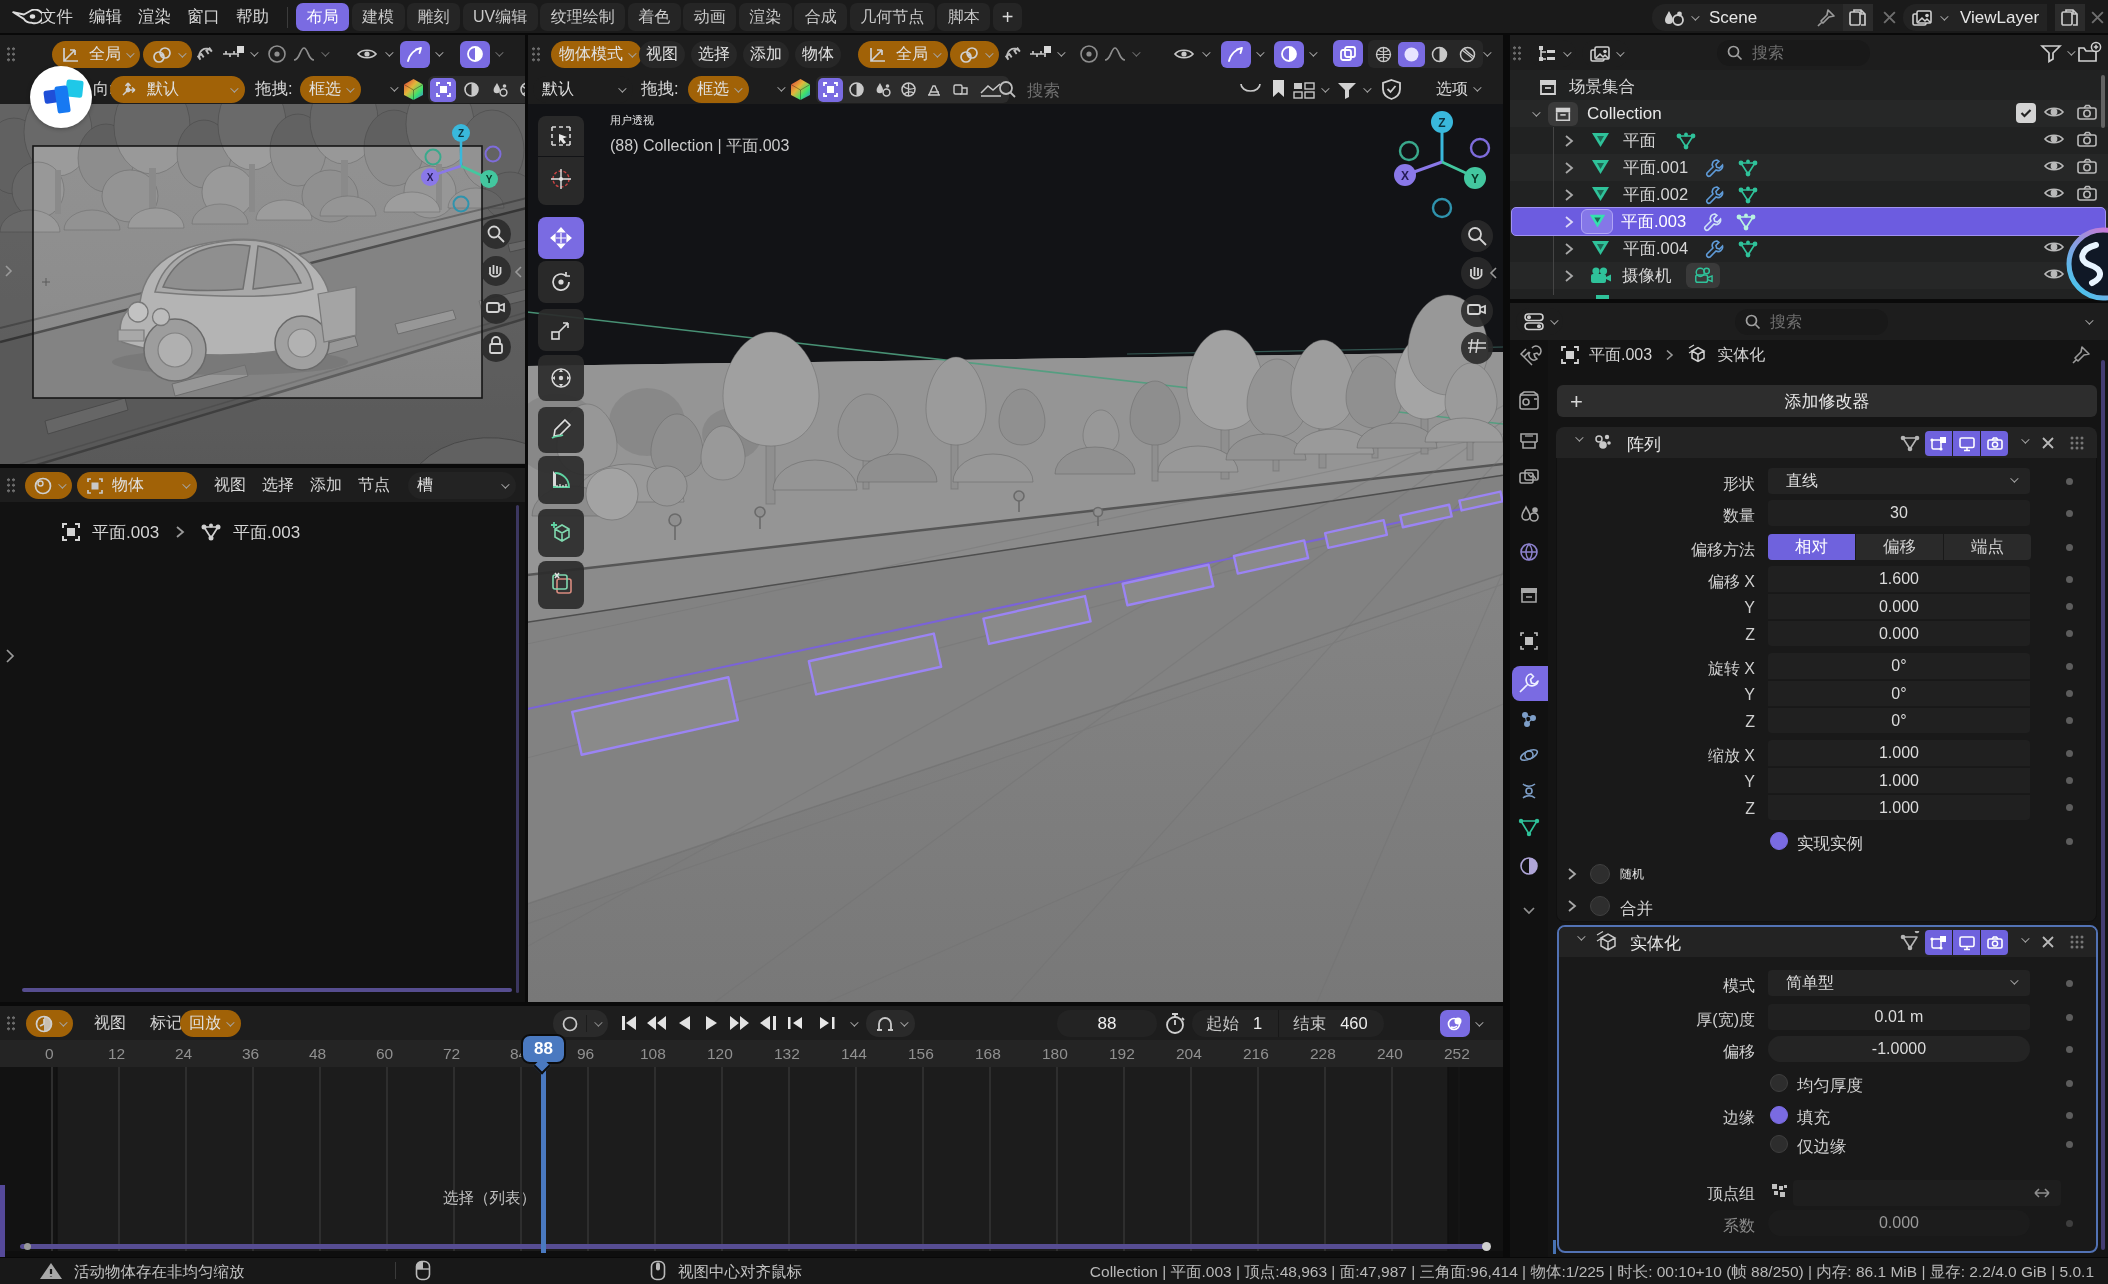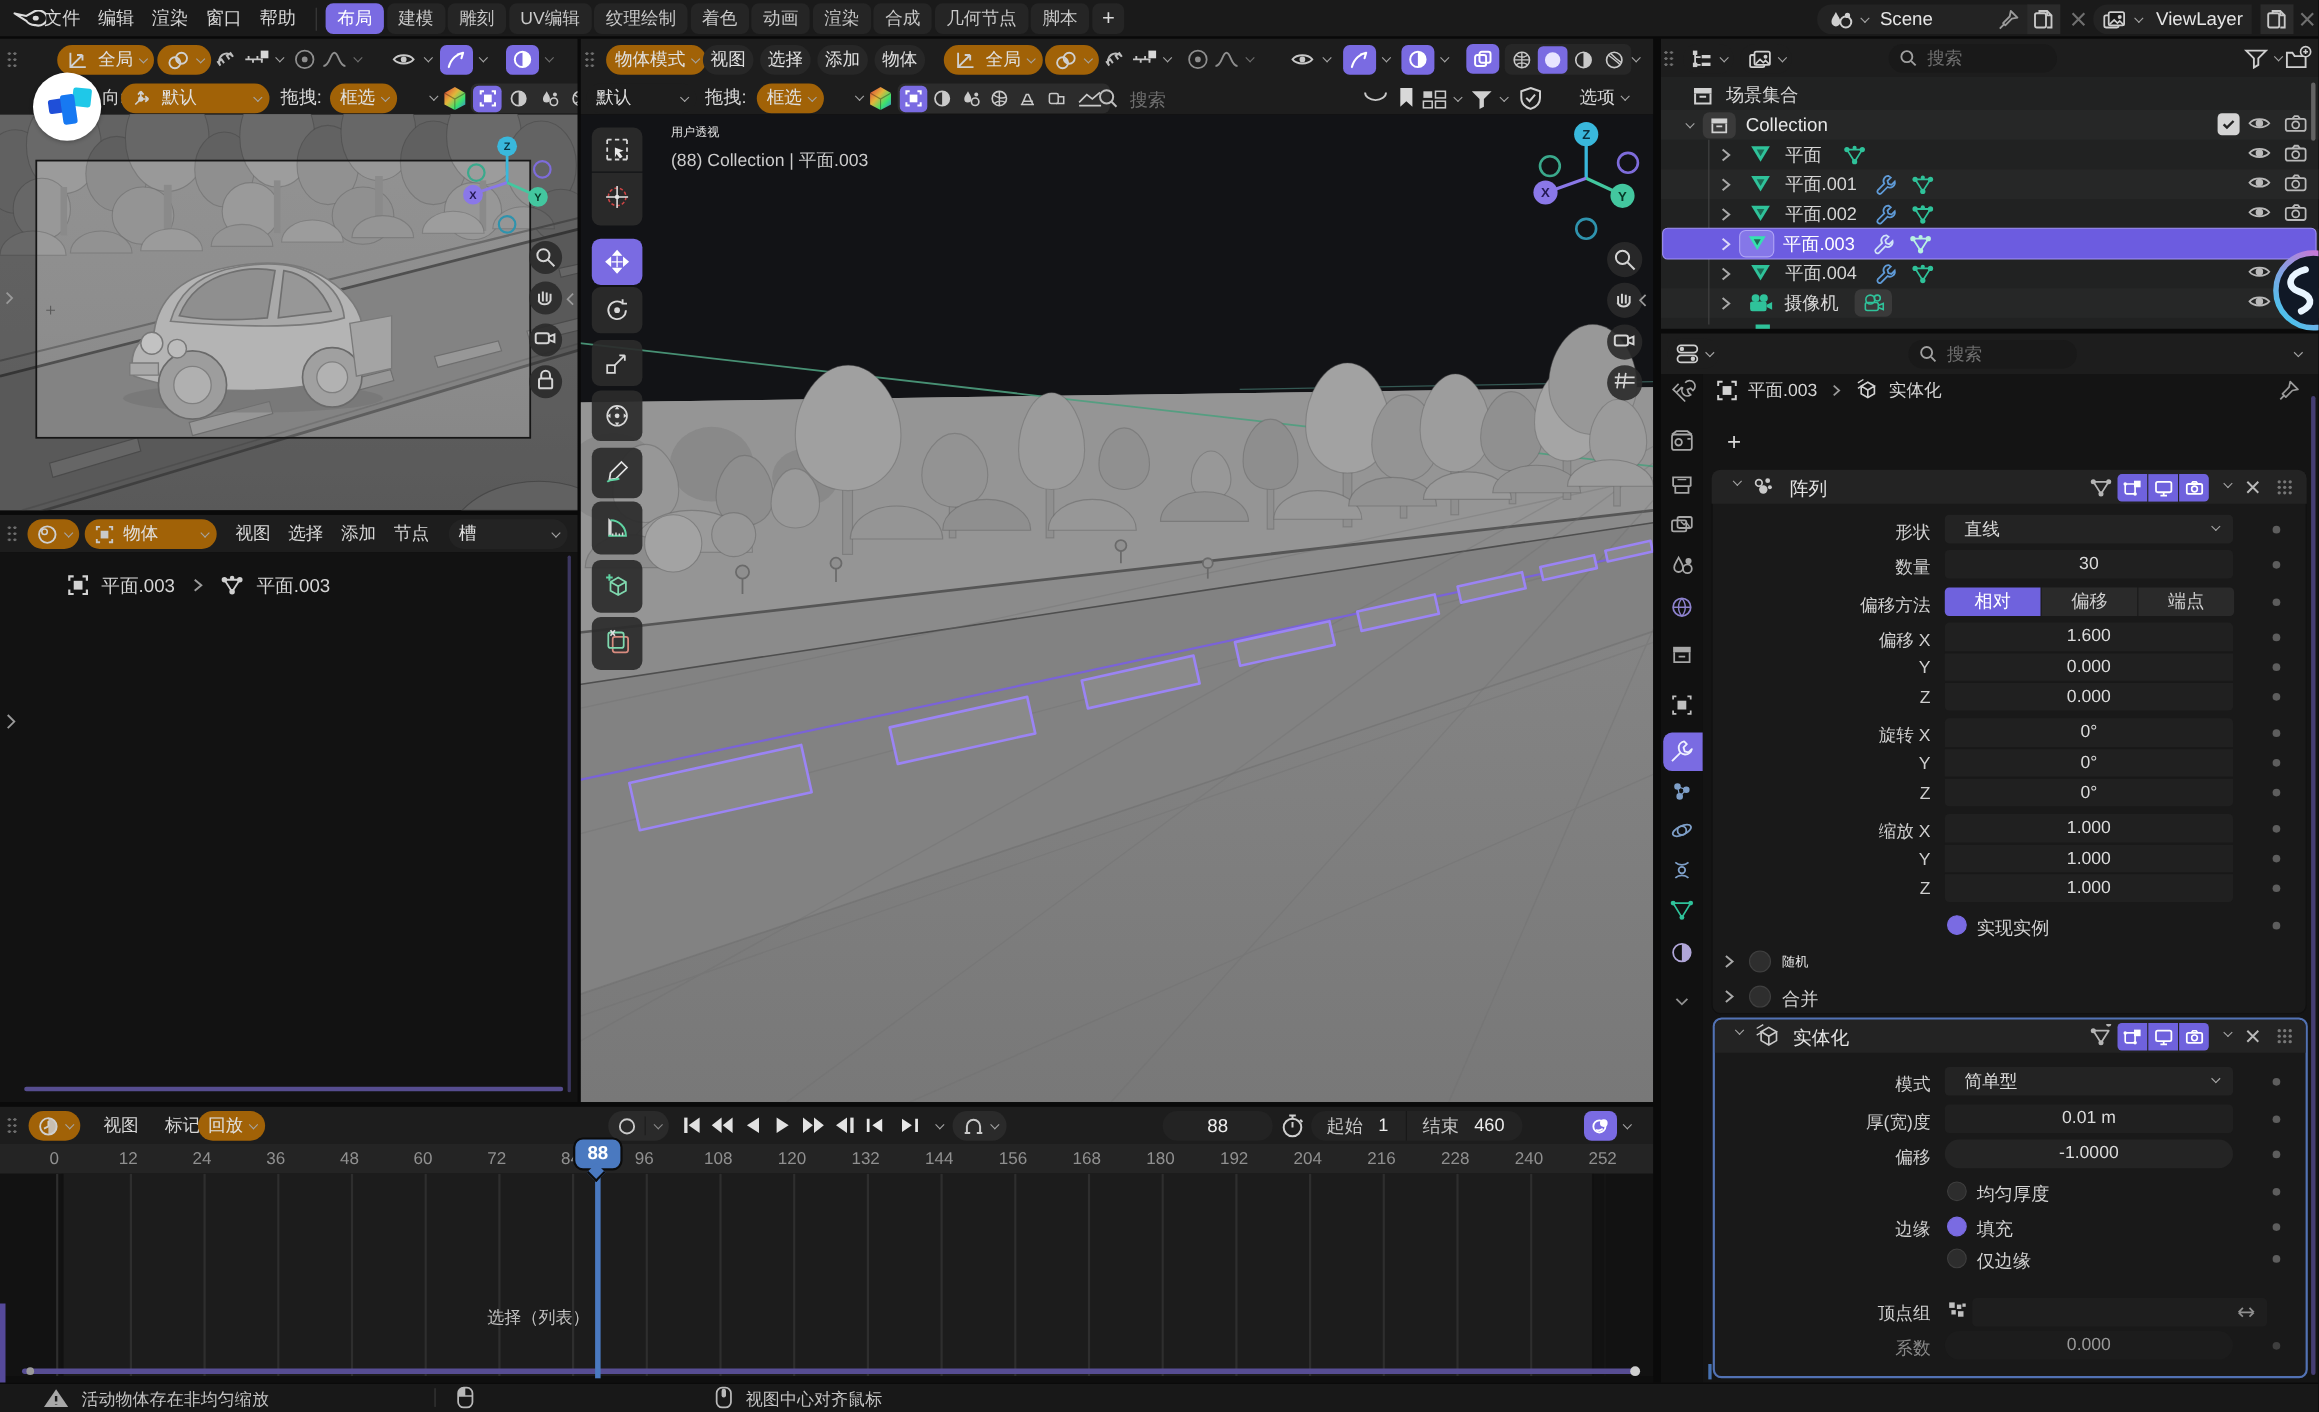--- a/index.html
+++ b/index.html
@@ -1331,20 +1331,21 @@
  <svg width="22" height="22" viewBox="0 0 22 22" style="margin-left:12px;">
         <path d="M6 7 l6 -3.5 6 3.5 -6 3.5 Z M6 7 v7 l6 3.5 6 -3.5 V7 M12 10.5 V18" fill="none" stroke="#d2d2d2" stroke-width="1.5"></path>
         <path d="M3 4 l5 -3 M3 9 l5 -3" stroke="#d2d2d2" stroke-width="1.3"></path>
       </svg>
  <span style="font-size:16px;color:#d5d5d5;margin-left:9px;">实体化</span>
 </div>
 <svg class="abs" style="left:2070px;top:344px;" width="22" height="22" viewBox="0 0 22 22">
       <path d="M12 3 l7 7 -5 1 -6 6 -3 -3 6 -6 Z M7 15 l-4 4" fill="none" stroke="#9b9b9b" stroke-width="1.6" stroke-linejoin="round"></path>
     </svg>
 
+<div class="abs" style="left:1557px;top:385px;width:540px;height:32px;background:#2d2d2d;border-radius:6px;display:flex;align-items:center;justify-content:center;color:#e6e6e6;font-size:17px;">添加修改器</div>
 <div class="abs" style="left:1570px;top:389px;font-size:22px;color:#d8d8d8;">+</div>
 
 <div class="abs" style="left:1556px;top:427px;width:541px;height:495px;background:#191919;border-radius:8px;border:1px solid #101010;"></div>
 <div class="abs" style="left:1556px;top:427px;width:541px;height:31px;background:#232323;border-radius:8px 8px 0 0;"></div>
 <span class="abs chvs" style="left:1570px;top:436px;"></span>
 <svg class="abs" style="left:1592px;top:431px;" width="24" height="22" viewBox="0 0 24 22">
       <circle cx="7" cy="8" r="3" fill="none" stroke="#c9c9c9" stroke-width="1.5"></circle>
       <circle cx="15" cy="6" r="2.2" fill="#c9c9c9"></circle>
       <circle cx="11" cy="14" r="3.8" fill="#c9c9c9"></circle>
       <circle cx="17" cy="12" r="1.8" fill="#c9c9c9"></circle>
@@ -1565,20 +1566,21 @@
       <rect x="1.5" y="1.5" width="13" height="18" rx="5" fill="none" stroke="#b9b9b9" stroke-width="1.6"></rect>
       <path d="M1.5 9 h13" stroke="#b9b9b9" stroke-width="1.4"></path>
       <path d="M2 3.5 a6 5 0 0 1 6 -2 v7.5 H2 Z" fill="#b9b9b9"></path>
     </svg>
 <div class="abs" style="left:443px;top:1188px;font-size:15.5px;color:#c2c2c2;">选择（列表）</div>
 <svg class="abs" style="left:650px;top:1260px;" width="16" height="21" viewBox="0 0 16 21">
       <rect x="1.5" y="1.5" width="13" height="18" rx="5" fill="none" stroke="#b9b9b9" stroke-width="1.6"></rect>
       <rect x="6" y="2.5" width="4" height="8" rx="2" fill="#b9b9b9"></rect>
     </svg>
 <div class="abs" style="left:678px;top:1262px;font-size:15.5px;color:#c2c2c2;">视图中心对齐鼠标</div>
+<div class="abs" style="right:14px;top:1262px;font-size:15.5px;color:#b8b8b8;white-space:nowrap;">Collection | 平面.003 | 顶点:48,963 | 面:47,987 | 三角面:96,414 | 物体:1/225 | 时长: 00:10+10 (帧 88/250) | 内存: 86.1 MiB | 显存: 2.2/4.0 GiB | 5.0.1</div>
 
 <div class="abs" style="left:30px;top:66px;width:62px;height:62px;border-radius:50%;background:#fff;box-shadow:0 1px 4px rgba(0,0,0,0.3);"></div>
 <svg class="abs" style="left:30px;top:66px;" width="62" height="62" viewBox="0 0 62 62">
  <g>
   <rect x="14" y="24" width="17" height="13" rx="2.5" fill="#1f4fd8" transform="rotate(-8 22 30)"></rect>
   <rect x="36" y="14" width="17" height="17" rx="2.5" fill="#1fc8e8" transform="rotate(6 44 22)"></rect>
   <rect x="26" y="20" width="13" height="27" rx="2.5" fill="#1779f2" transform="rotate(-8 32 33)"></rect>
  </g>
 </svg>
 <svg class="abs" style="left:2066px;top:227px;" width="42" height="74" viewBox="0 0 42 74">

